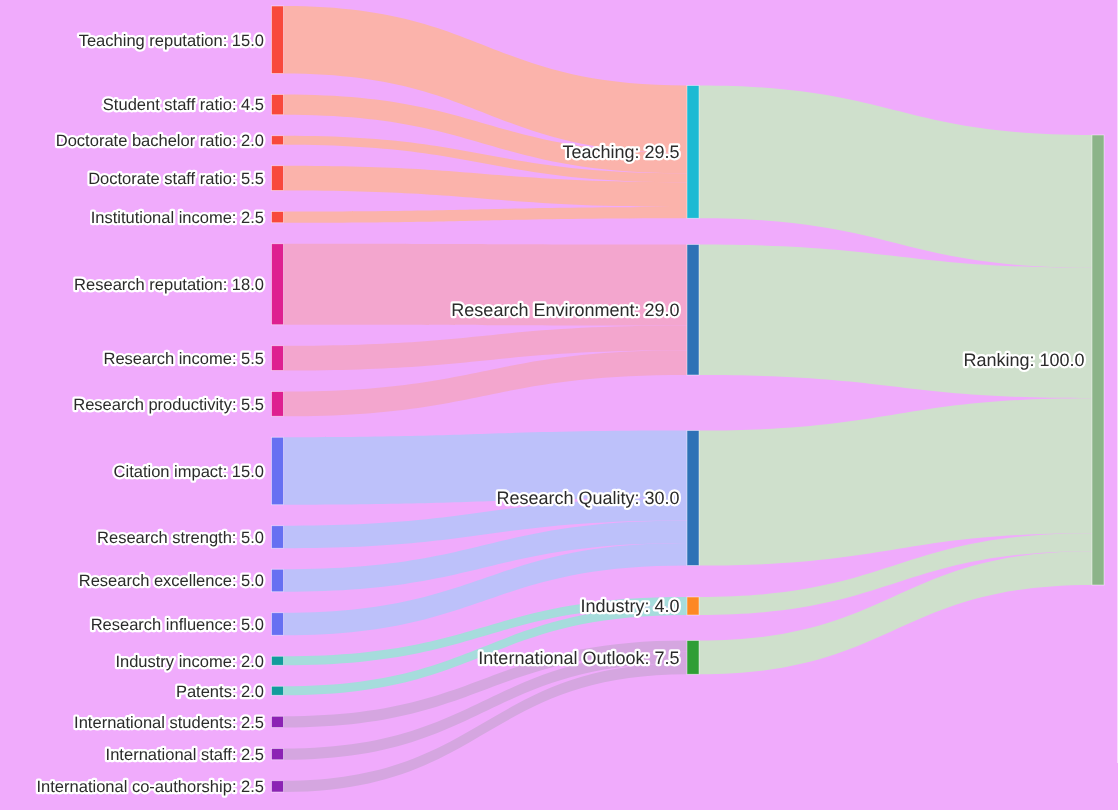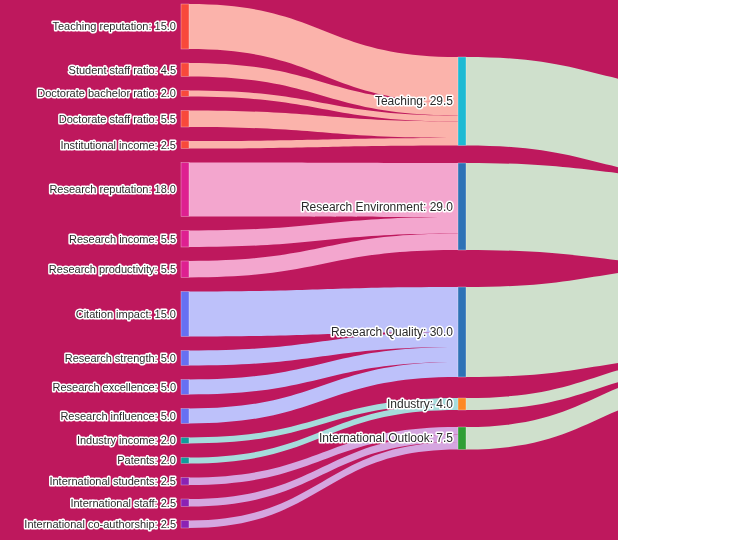--- a/index.html
+++ b/index.html
@@ -3,23 +3,23 @@
 <meta charset="utf-8">
 <style>
   html, body {
     margin: 0;
     padding: 0;
     background: #ffffff;
     font-family: "Liberation Sans", sans-serif;
   }
   .stage {
     position: relative;
-    width: 618px;
+    width: 745px;
     height: 540px;
-    background: #be185d;
+    background: #f0abfc;
     overflow: hidden;
   }
   svg { display: block; }
   .sankey-link { stroke: none; }
   .sankey-node { stroke: rgba(255,255,255,0.6); stroke-width: 0.5; cursor: move; }
   .sankey-label {
     fill: #2b2b2b;
     paint-order: stroke;
     stroke: #ffffff;
     stroke-width: 3px;

